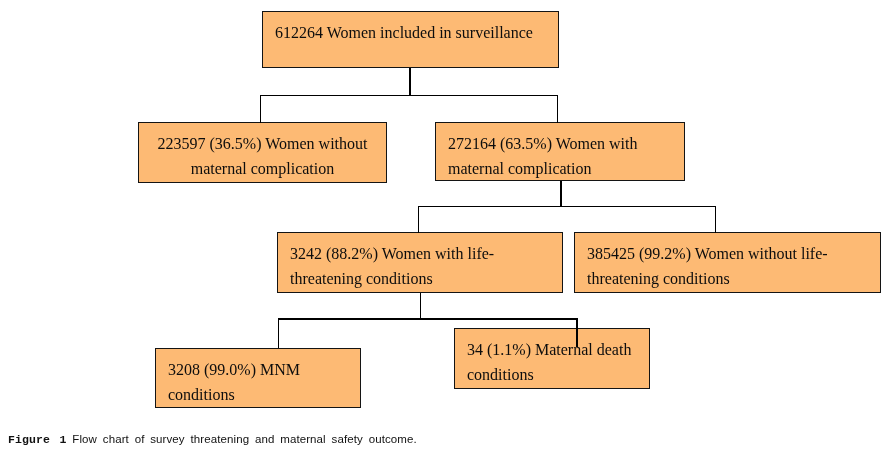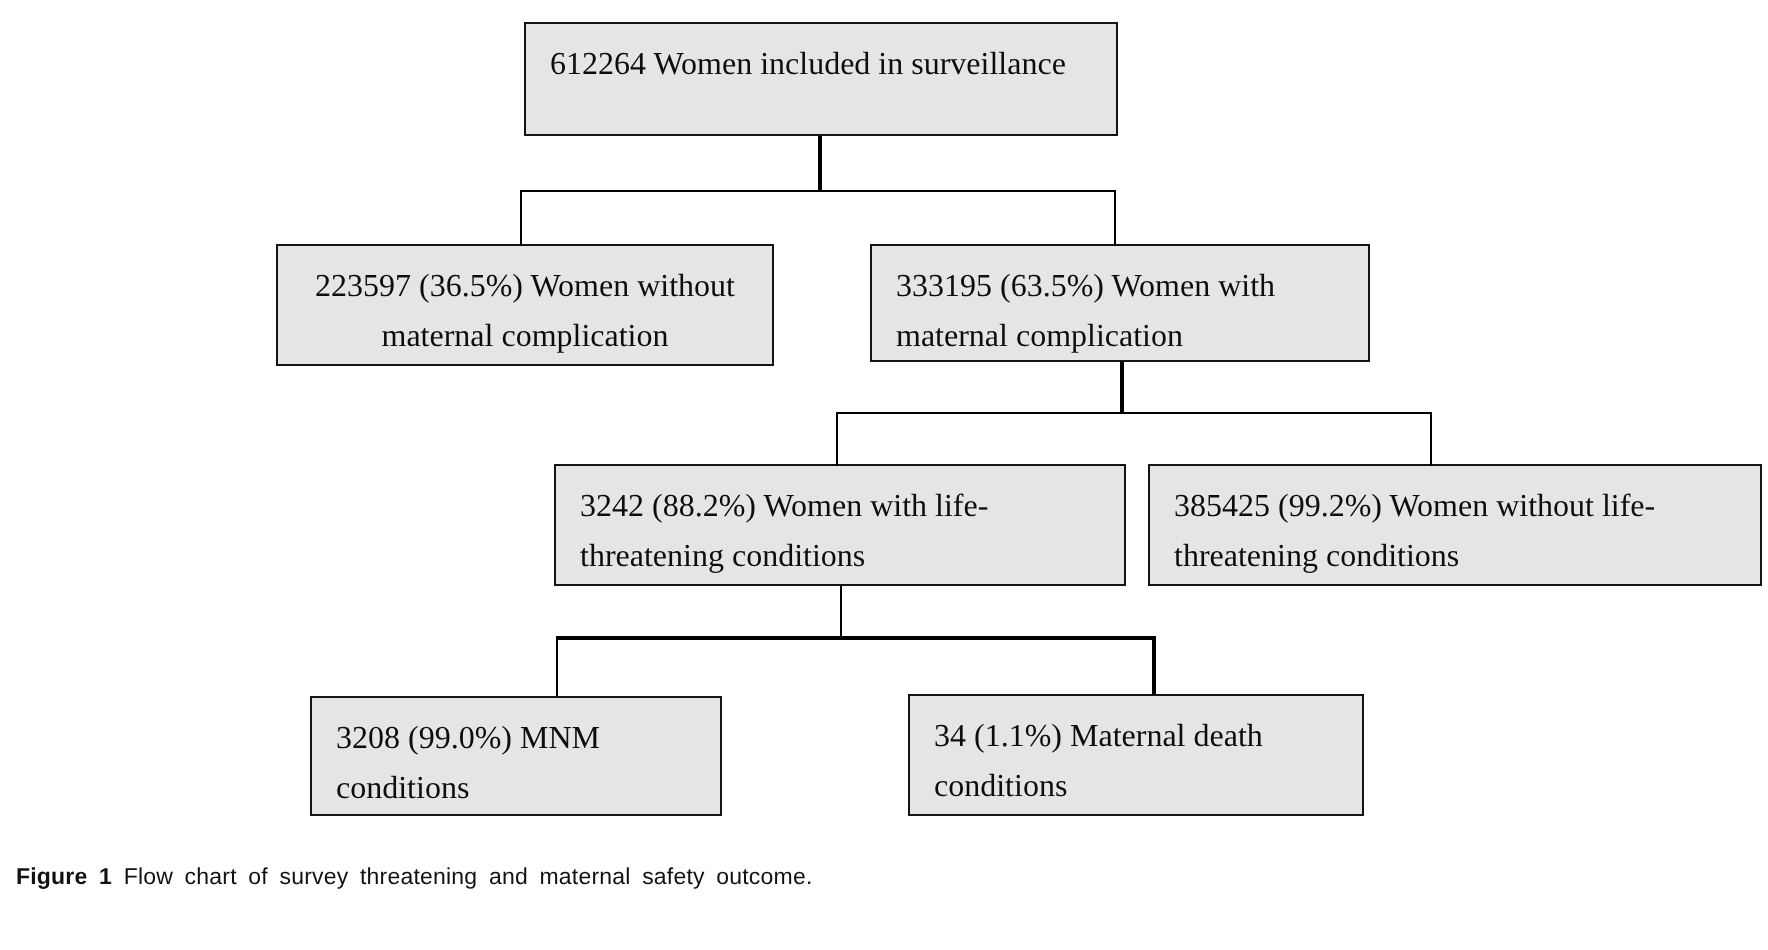--- a/index.html
+++ b/index.html
@@ -12,35 +12,35 @@
     width: 884px;
     height: 475px;
     background: #ffffff;
     overflow: hidden;
     font-family: "Liberation Serif", serif;
   }
   .node {
     position: absolute;
     box-sizing: border-box;
     border: 1.5px solid #141414;
-    background: #e5e5e5;
+    background: #fdba74;
     color: #0d0d0d;
     font-family: "Liberation Serif", serif;
     font-size: 16px;
     line-height: 25px;
     padding: 8px 12px 0 12px;
     white-space: pre-line;
   }
   #node-root          { left: 262px; top: 11px;  width: 297px; height: 57px; }
   #node-l2-left       { left: 138px; top: 122px; width: 249px; height: 61px; text-align: center; }
   #node-l2-right      { left: 435px; top: 122px; width: 250px; height: 59px; }
   #node-l3-left       { left: 277px; top: 232px; width: 286px; height: 61px; }
   #node-l3-right      { left: 574px; top: 232px; width: 307px; height: 61px; }
   #node-l4-left       { left: 155px; top: 348px; width: 206px; height: 60px; }
-  #node-l4-right      { left: 454px; top: 347px; width: 228px; height: 61px; }
+  #node-l4-right      { left: 454px; top: 328px; width: 196px; height: 61px; }
 
   .line { position: absolute; background: #000000; }
   .vline { width: 1.5px; }
   .hline { height: 1.5px; }
 
   #c-root-stem   { left: 409px;   top: 68px;    height: 27px; }
   #c-h1          { left: 259.5px; top: 94.5px;  width: 298px; }
   #c-h1-left     { left: 259.5px; top: 94.5px;  height: 28px; }
   #c-h1-right    { left: 556.5px; top: 94.5px;  height: 28px; }
   #c-l2r-stem    { left: 560px;   top: 181px;   height: 25px; }
@@ -56,34 +56,34 @@
     position: absolute;
     left: 8px;
     top: 430px;
     color: #111111;
     font-family: "Liberation Sans", sans-serif;
     font-size: 11.5px;
     line-height: 19px;
     word-spacing: 2.5px;
     letter-spacing: 0.1px;
   }
-  .caption .bold { font-weight: 700; }
+  .caption .bold { font-weight: 700; font-family: Liberation Mono, monospace; }
   .caption p { margin: 0; }
 </style>
 </head>
 <body>
 
 <div class="page">
 
   <div class="node" id="node-root">612264 Women included in surveillance</div>
 
   <div class="node" id="node-l2-left">223597 (36.5%) Women without
 maternal complication</div>
 
-  <div class="node" id="node-l2-right">333195 (63.5%) Women with
+  <div class="node" id="node-l2-right">272164 (63.5%) Women with
 maternal complication</div>
 
   <div class="node" id="node-l3-left">3242 (88.2%) Women with life-
 threatening conditions</div>
 
   <div class="node" id="node-l3-right">385425 (99.2%) Women without life-
 threatening conditions</div>
 
   <div class="node" id="node-l4-left">3208 (99.0%) MNM conditions</div>
 

